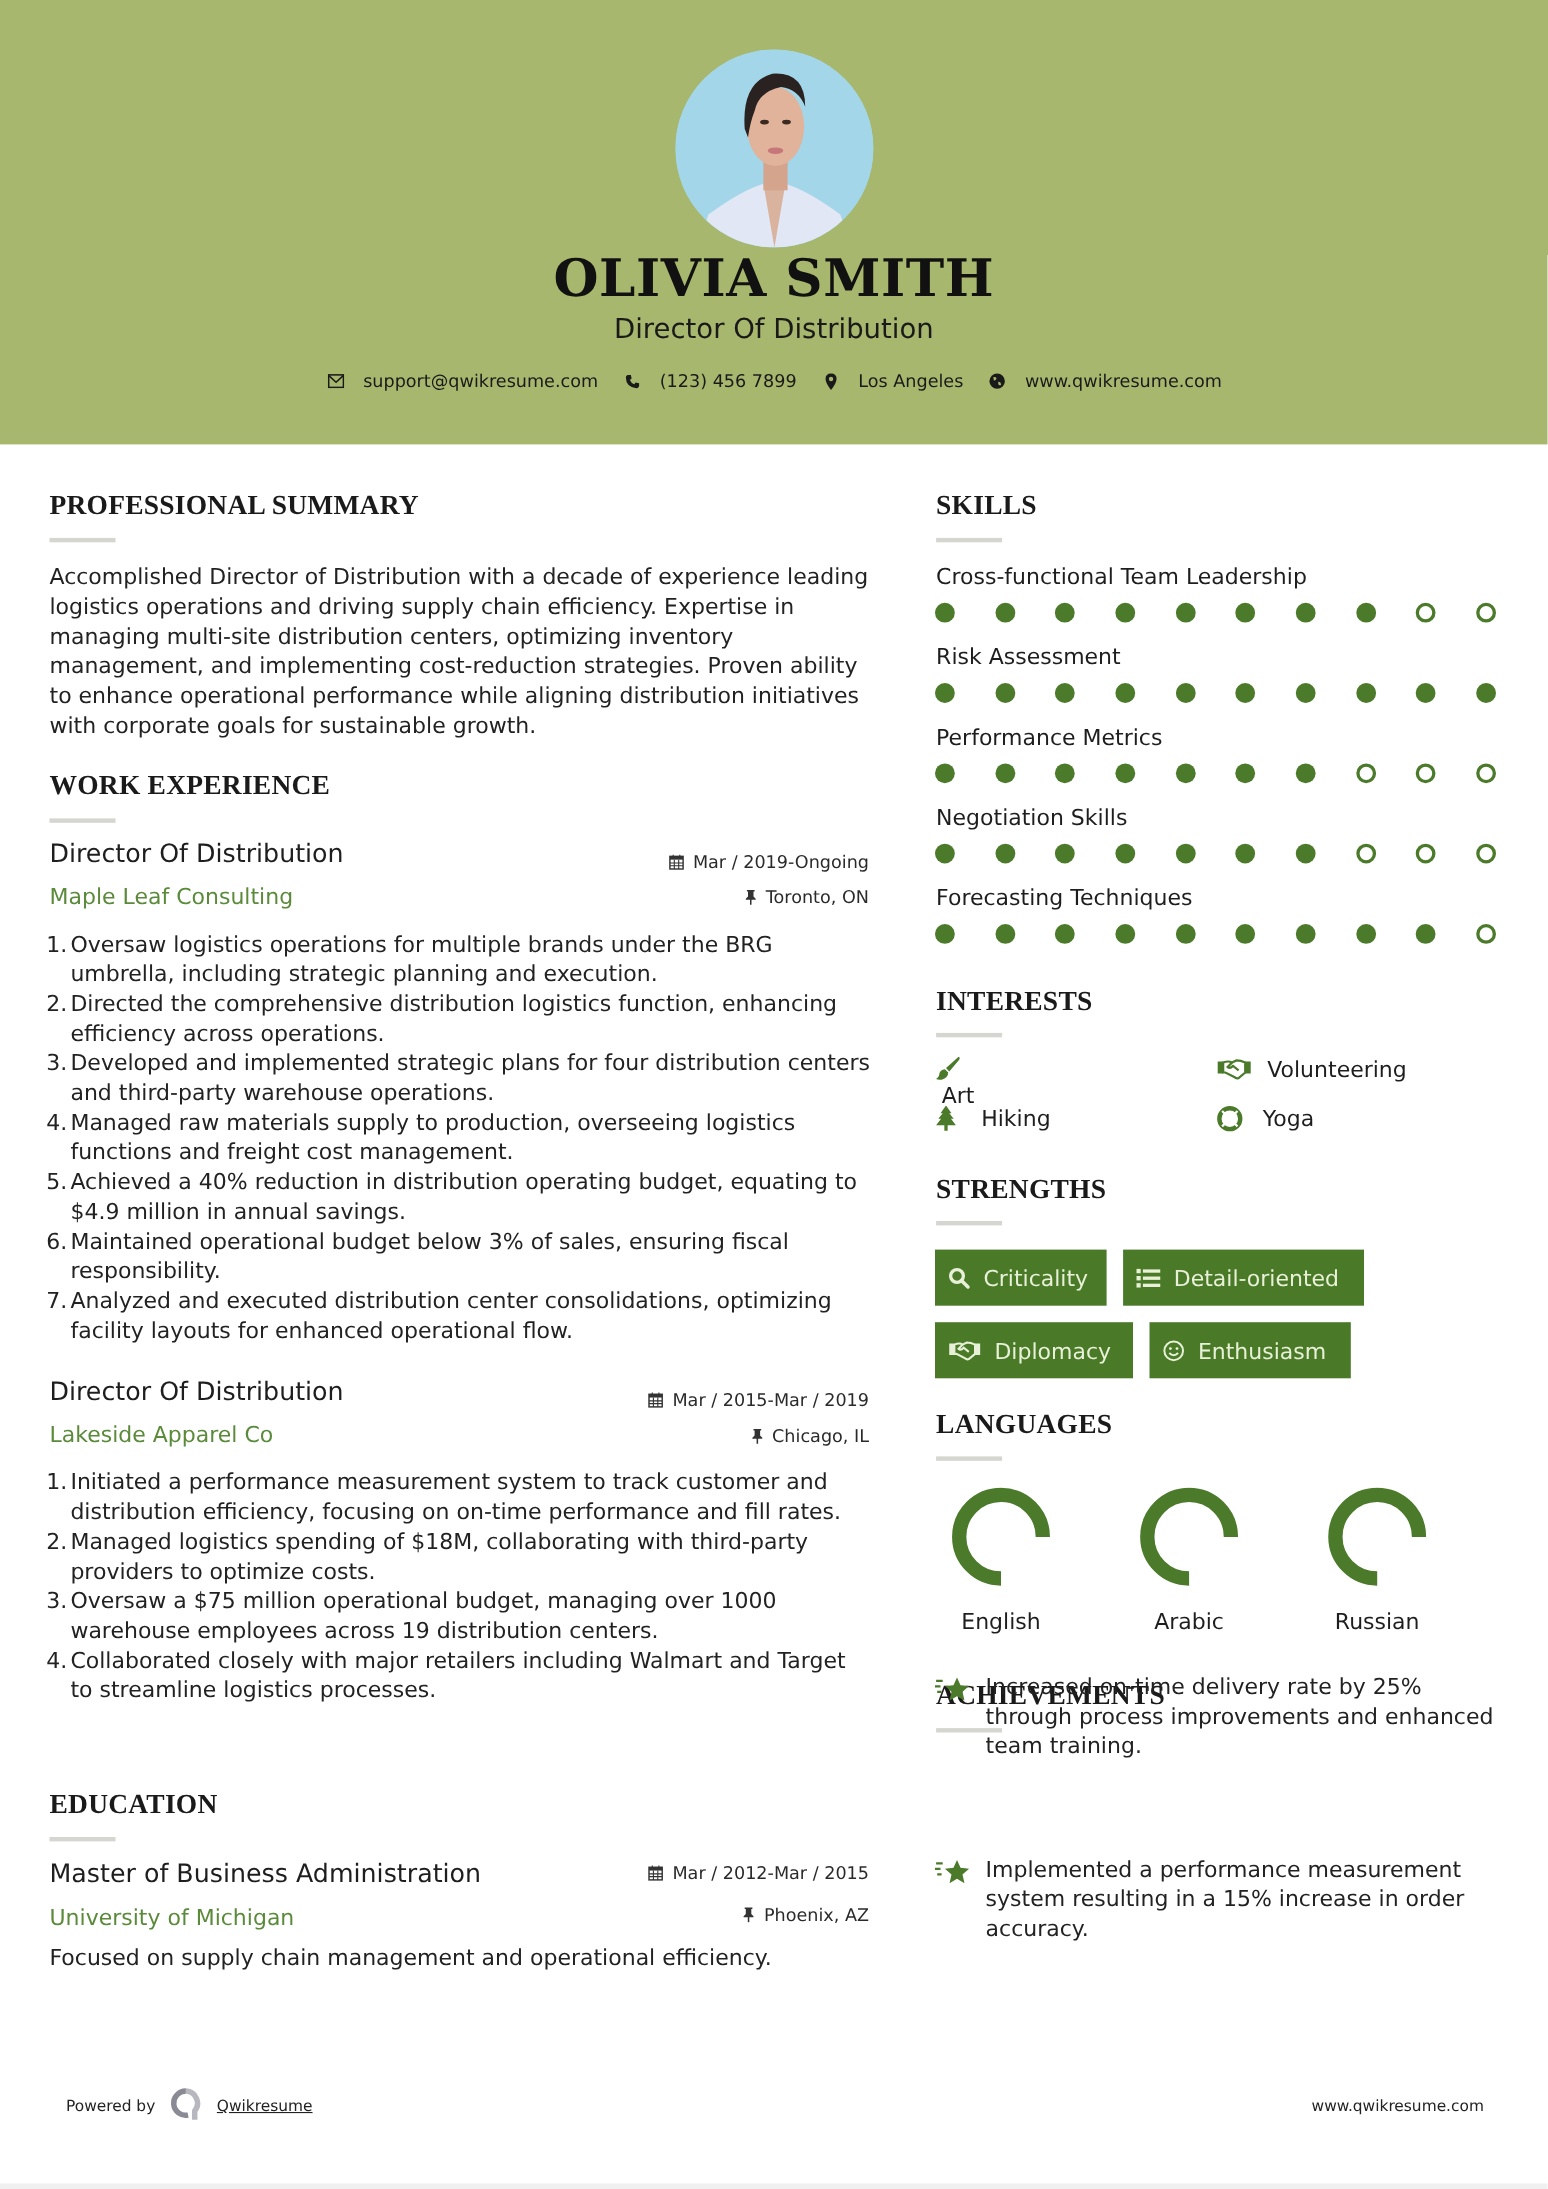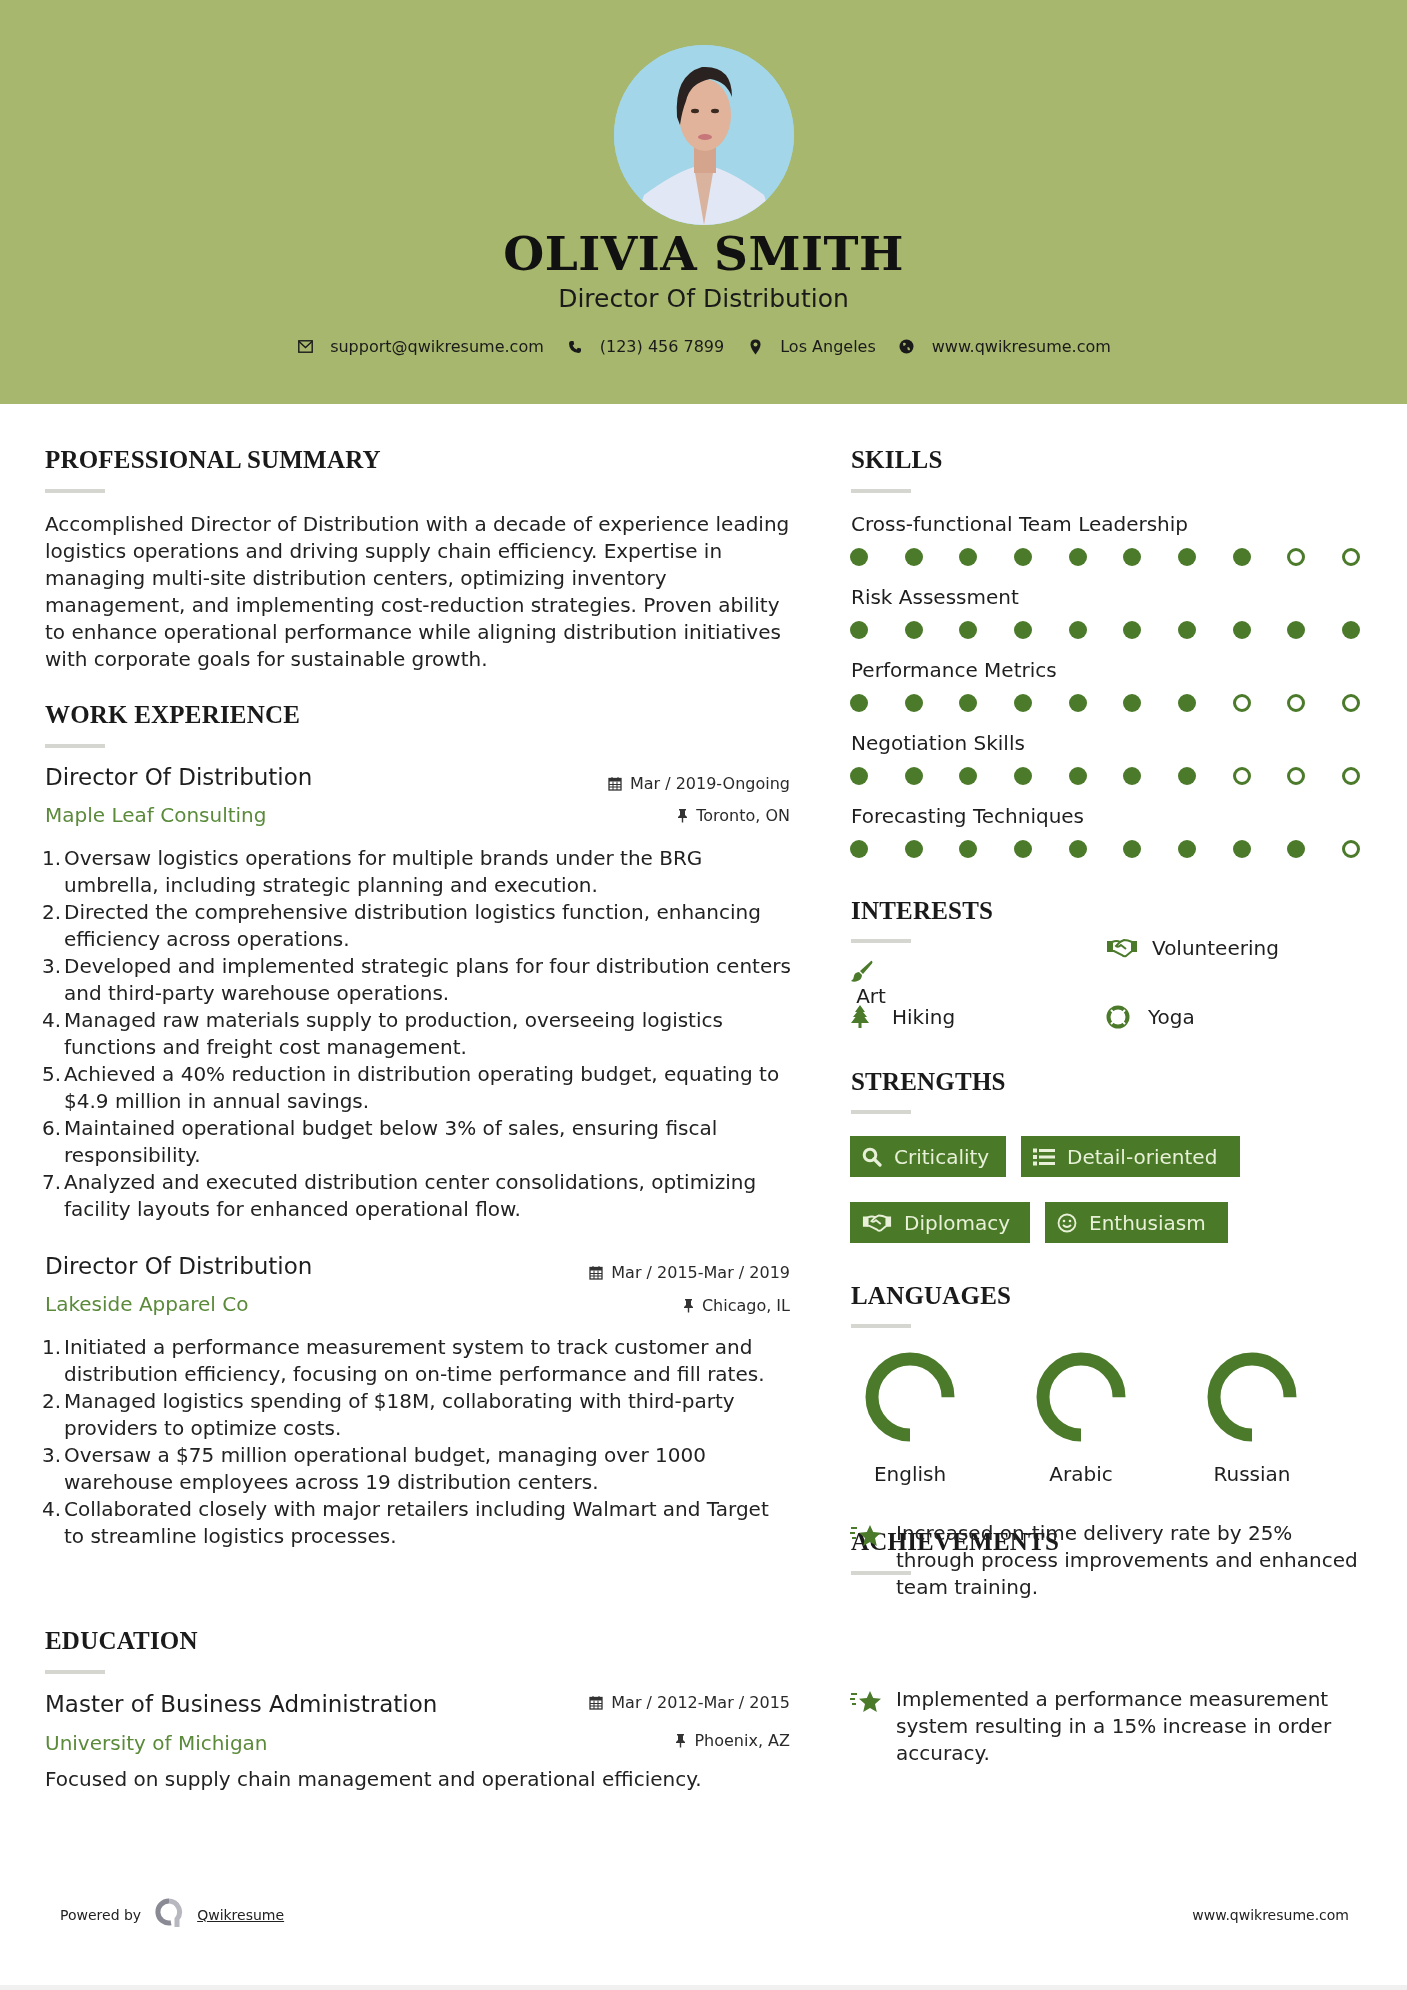--- a/index.html
+++ b/index.html
@@ -28,21 +28,21 @@
   ol.bullets li .num { position: absolute; left: -3px; top: 0; }
 
   .skill-name { position: absolute; left: 851px; font-size: 20px; color: #1e1e1e; }
   .dots { position: absolute; left: 850px; width: 510px; height: 20px; display: flex; justify-content: space-between; }
   .dot { width: 18px; height: 18px; border-radius: 50%; background: #4b7a2a; }
   .dot.empty { background: #fff; border: 3px solid #4b7a2a; }
 
   .interest { position: absolute; display: flex; align-items: center; font-size: 20px; color: #1e1e1e; }
   .interest .ic { width: 28px; display: inline-flex; justify-content: flex-start; margin-right: 14px; }
 
-  .tag { position: absolute; height: 41px; background: #4a7a28; color: #e8f1d8; font-size: 20px; display: flex; align-items: center; padding: 0 12px; }
+  .tag { position: absolute; height: 51px; background: #4a7a28; color: #e8f1d8; font-size: 20px; display: flex; align-items: center; padding: 0 12px; }
   .tag svg { margin-right: 12px; }
 
   .lang { position: absolute; width: 150px; text-align: center; }
   .lang svg { display: block; margin: 0 auto; }
   .lang-label { font-size: 20px; color: #1e1e1e; margin-top: 20px; }
 
   .ach { position: absolute; left: 850px; width: 520px; display: flex; font-size: 20px; line-height: 27px; color: #222; }
   .ach .ic { width: 46px; flex: 0 0 46px; padding-top: 3px; }
 
   .footer-left { position: absolute; left: 60px; top: 1898px; display: flex; align-items: center; font-size: 14px; color: #222; }
@@ -265,21 +265,21 @@
 
 <div class="interest" style="left:850px; top:960px;flex-direction:column;">
   <span class="ic">
     <svg width="24" height="24" viewBox="0 0 24 24">
         <path d="M22 1 Q23 2 22 3.5 L13 14 L10 11 L20.5 1.5 Q21 0.5 22 1 Z" fill="#4b7a2a"></path>
         <path d="M9 12 L12 15 Q12 20 6 21.5 Q3 22 1 21 Q4 19 4 16 Q4.5 12.5 9 12 Z" fill="#4b7a2a"></path>
       </svg>
   </span>
   <span>Art</span>
 </div>
-<div class="interest" style="left:1106px; top:936px;">
+<div class="interest" style="left:1106px; top:960px;">
   <span class="ic" style="width:32px;">
     <svg width="32" height="20" viewBox="0 0 32 20">
         <path d="M1 3 H6 V14 H1 Z M26 3 H31 V14 H26 Z" fill="#4b7a2a"></path>
         <path d="M6 4 Q11 2 14 4 L18 2 Q22 2 26 4 V13 L20 18 Q18 19 16 17 L8 13 L6 13 Z" fill="none" stroke="#4b7a2a" stroke-width="2"></path>
         <path d="M14 4 L10 8 Q12 10 15 7 L20 11" fill="none" stroke="#4b7a2a" stroke-width="2"></path>
       </svg>
   </span>
   <span>Volunteering</span>
 </div>
 <div class="interest" style="left:850px; top:1005px;">

